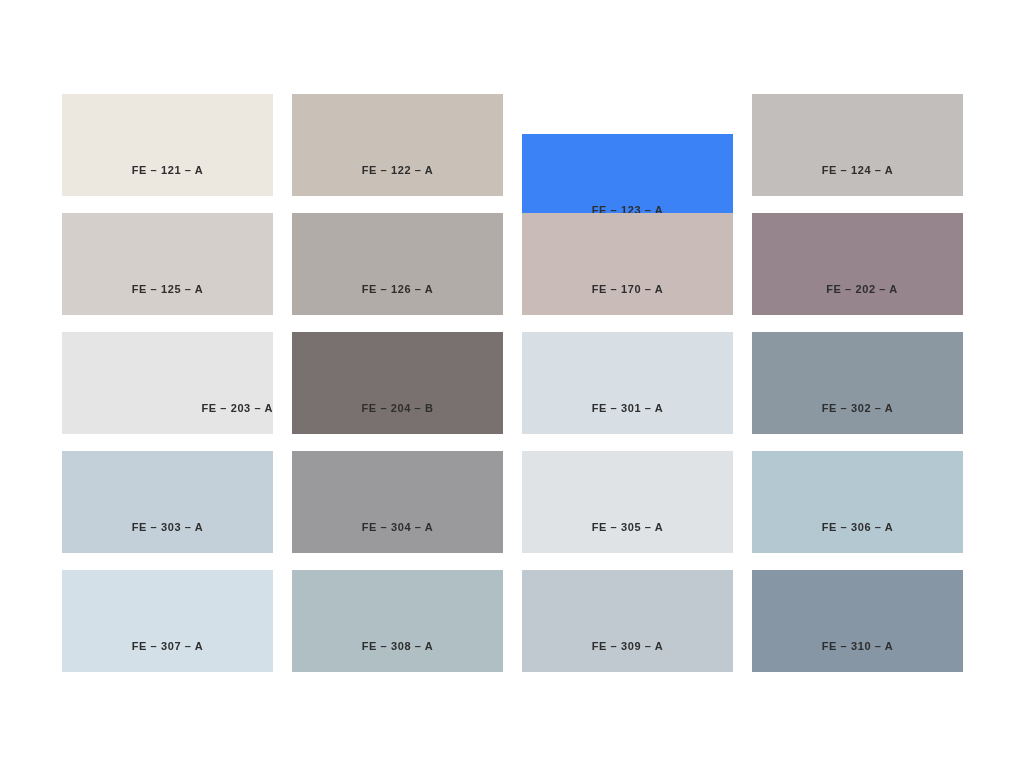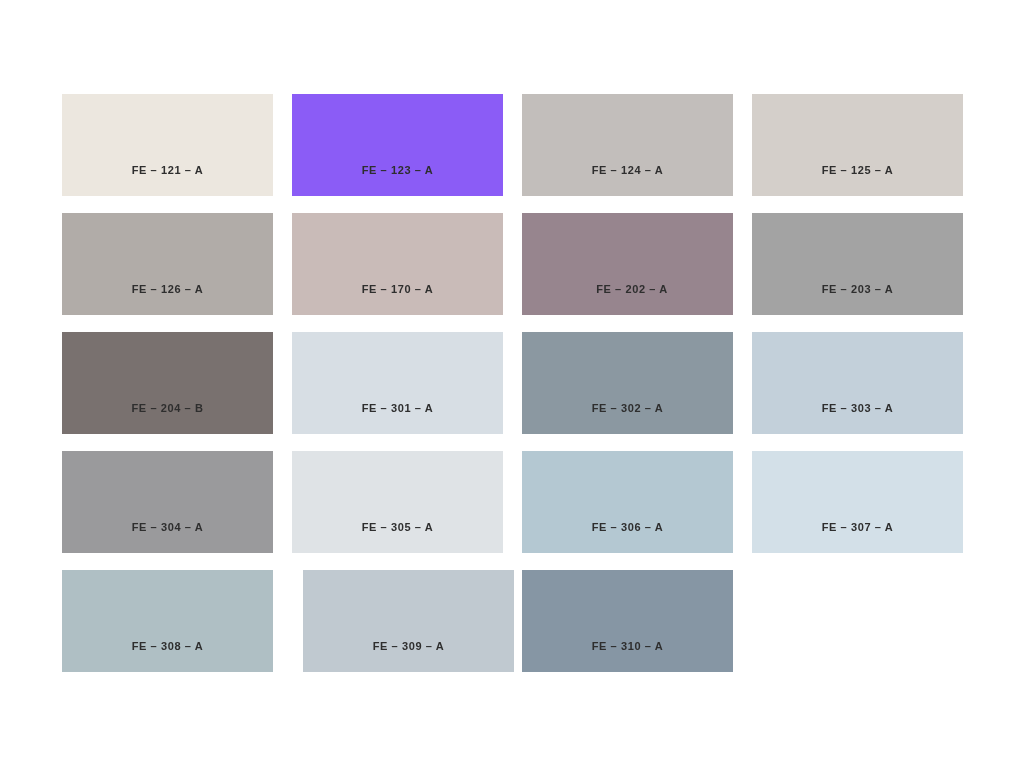--- a/index.html
+++ b/index.html
@@ -49,39 +49,42 @@
     user-select: none;
   }
 </style>
 </head>
 <body>
 
 <div id="swatch-board">
     <div class="swatch" style="background-color: rgb(236, 231, 223);">
       <span class="swatch-label">FE – 121 – A</span>
     </div>
-    <div class="swatch" style="background-color: #8b5cf6;">
+    <div class="swatch" style="background-color: rgb(201, 193, 184);">
+      <span class="swatch-label">FE – 122 – A</span>
+    </div>
+    <div class="swatch" style="background-color: #3b82f6; margin-top: 40px;">
       <span class="swatch-label">FE – 123 – A</span>
     </div>
     <div class="swatch" style="background-color: rgb(194, 190, 187);">
       <span class="swatch-label">FE – 124 – A</span>
     </div>
     <div class="swatch" style="background-color: rgb(212, 207, 202);">
       <span class="swatch-label">FE – 125 – A</span>
     </div>
     <div class="swatch" style="background-color: rgb(177, 172, 168);">
       <span class="swatch-label">FE – 126 – A</span>
     </div>
     <div class="swatch" style="background-color: rgb(201, 187, 184);">
       <span class="swatch-label">FE – 170 – A</span>
     </div>
     <div class="swatch" style="background-color: rgb(151, 133, 142); padding-left: 9px;">
       <span class="swatch-label">FE – 202 – A</span>
     </div>
-    <div class="swatch" style="background-color: #a3a3a3;">
+    <div class="swatch" style="background-color: #e5e5e5; justify-content: flex-end;">
       <span class="swatch-label">FE – 203 – A</span>
     </div>
     <div class="swatch" style="background-color: rgb(121, 113, 111);">
       <span class="swatch-label">FE – 204 – B</span>
     </div>
     <div class="swatch" style="background-color: rgb(215, 222, 228);">
       <span class="swatch-label">FE – 301 – A</span>
     </div>
     <div class="swatch" style="background-color: rgb(139, 152, 161);">
       <span class="swatch-label">FE – 302 – A</span>
@@ -97,19 +100,19 @@
     </div>
     <div class="swatch" style="background-color: rgb(180, 200, 210);">
       <span class="swatch-label">FE – 306 – A</span>
     </div>
     <div class="swatch" style="background-color: rgb(211, 224, 232);">
       <span class="swatch-label">FE – 307 – A</span>
     </div>
     <div class="swatch" style="background-color: rgb(175, 191, 196);">
       <span class="swatch-label">FE – 308 – A</span>
     </div>
-    <div class="swatch" style="background-color: rgb(192, 201, 208); margin-left: 11px;">
+    <div class="swatch" style="background-color: rgb(192, 201, 208);">
       <span class="swatch-label">FE – 309 – A</span>
     </div>
     <div class="swatch" style="background-color: rgb(134, 150, 164);">
       <span class="swatch-label">FE – 310 – A</span>
     </div>
   </div>
 
 </body></html>

